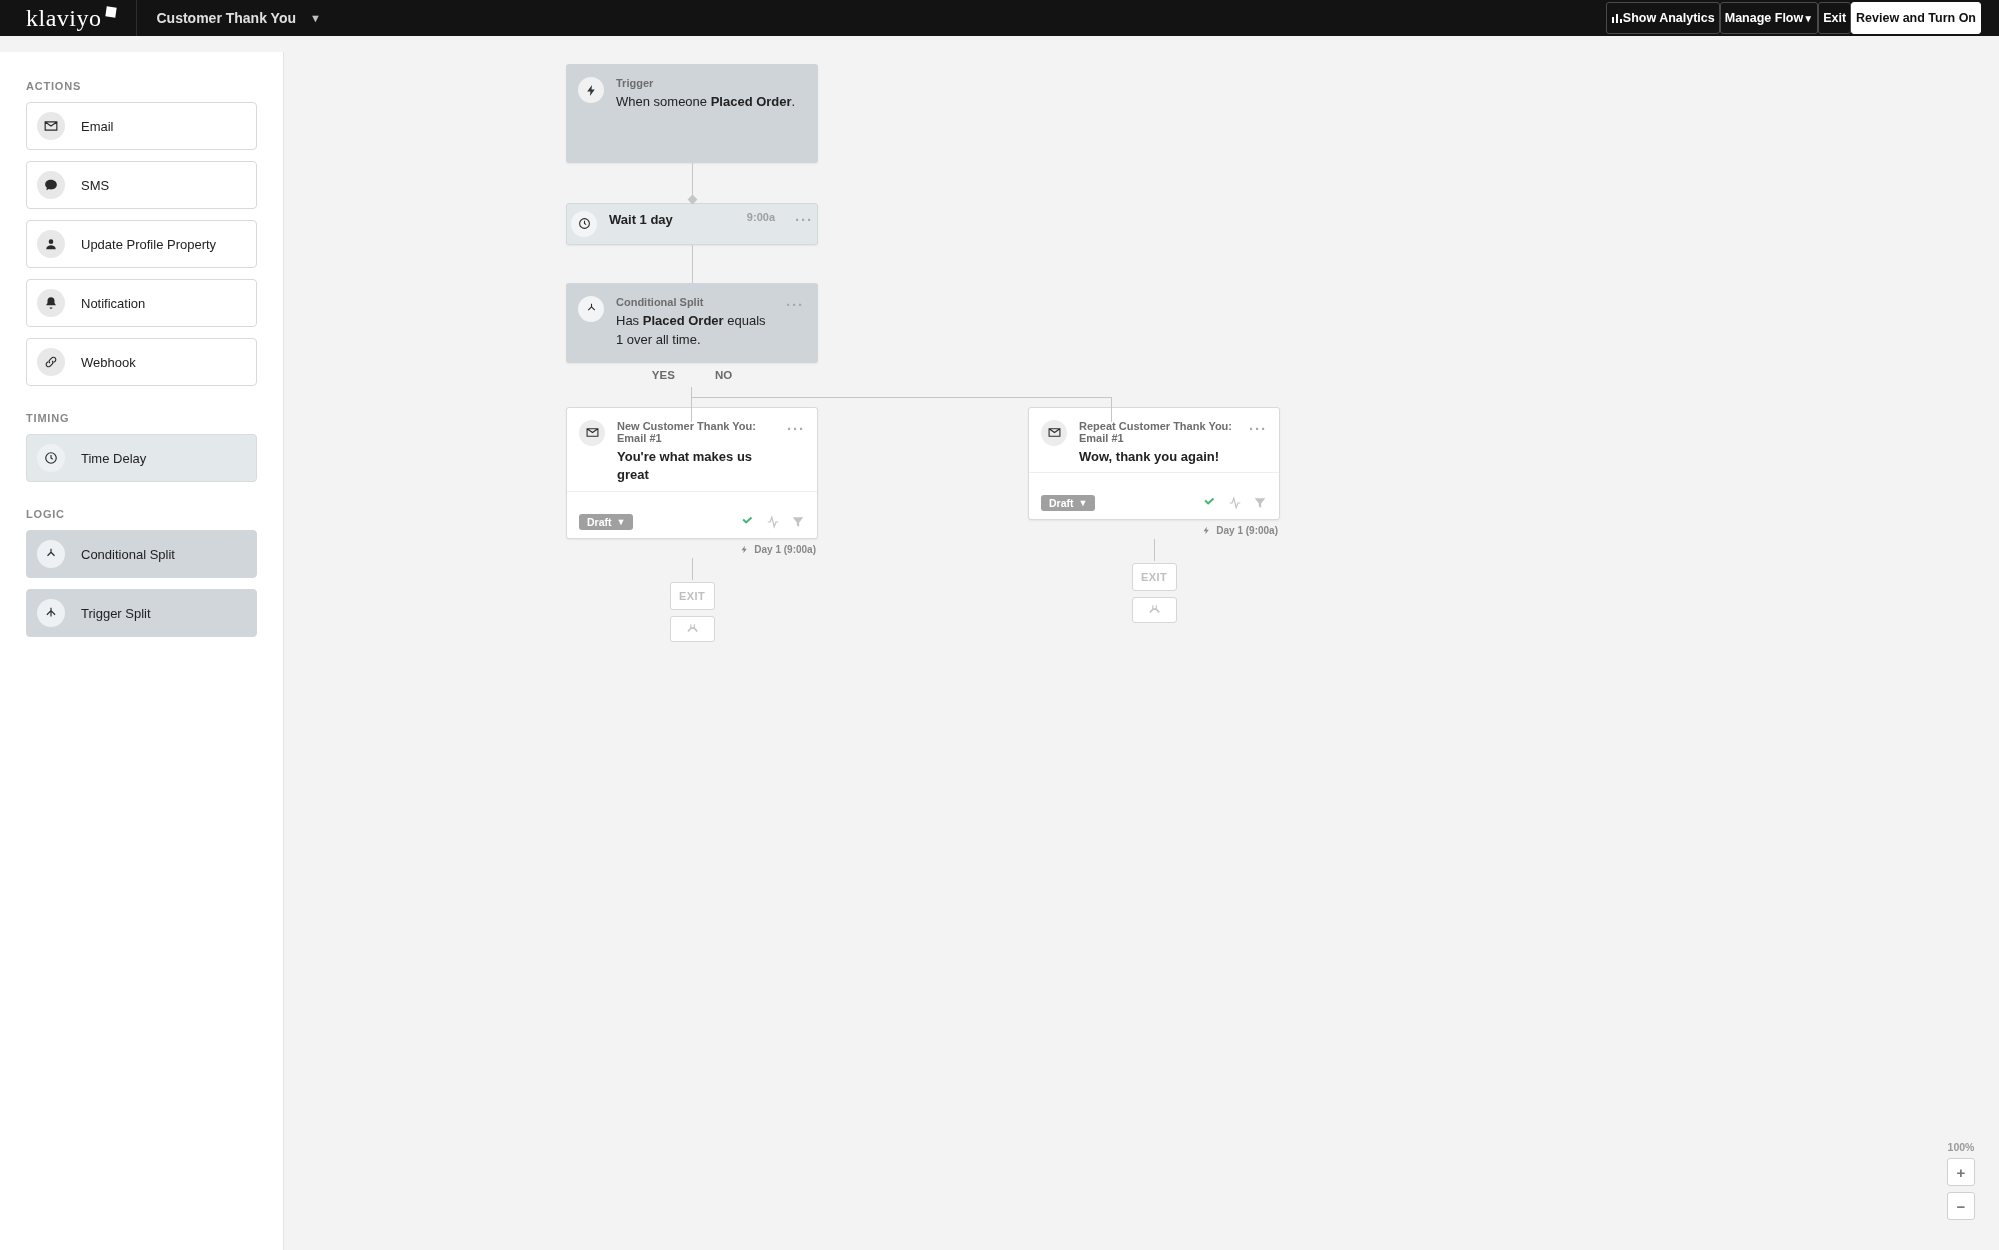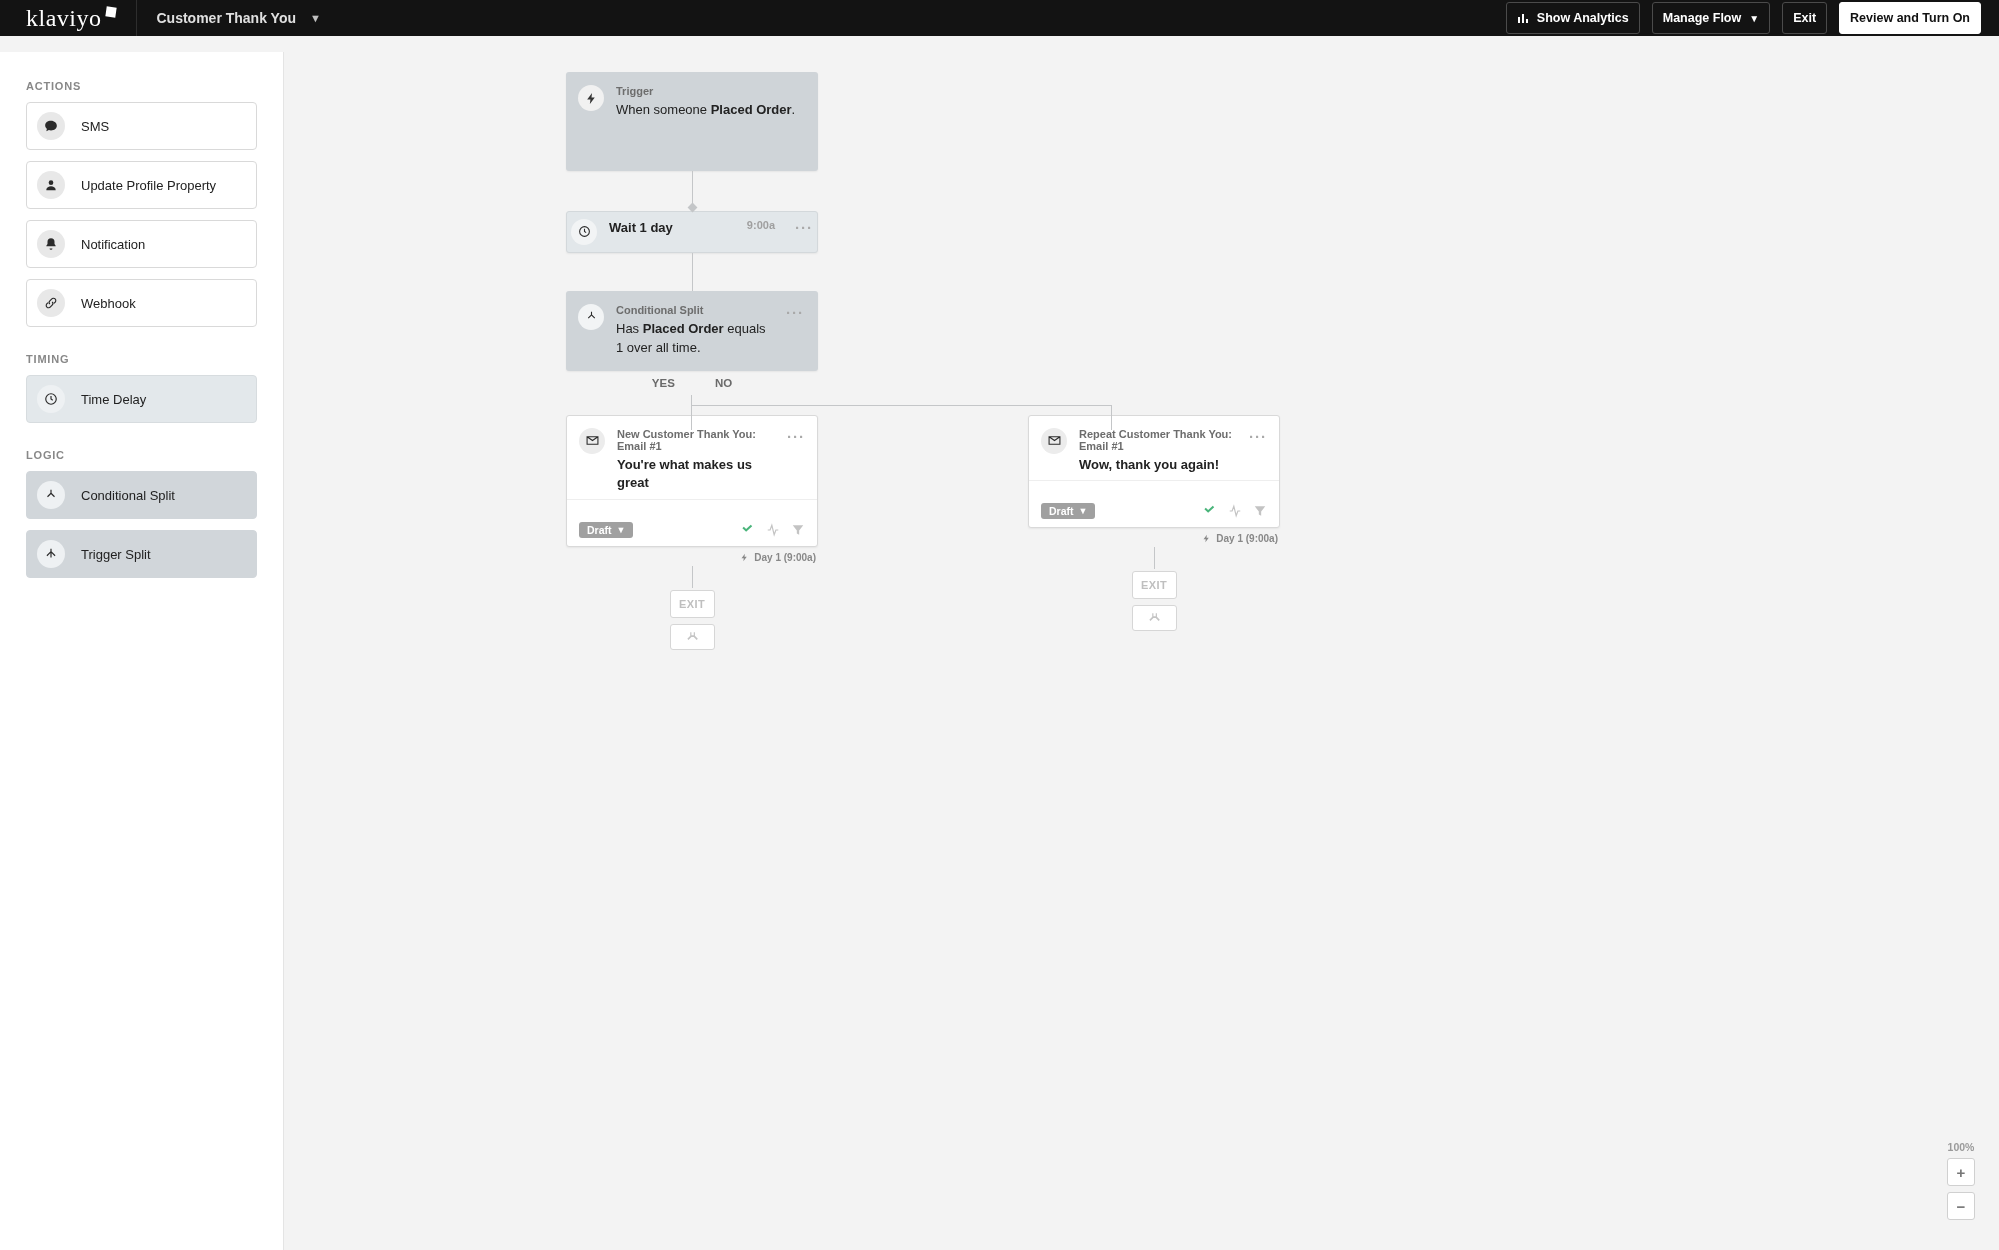--- a/index.html
+++ b/index.html
@@ -33,22 +33,22 @@
     font-family:"Times New Roman",serif;font-size:24px;font-weight:500;
     letter-spacing:.5px;display:flex;align-items:center;gap:4px;
   }
   .brand-mark{width:10px;height:10px;background:#fff;display:inline-block;transform:translateY(-6px) rotate(8deg);}
   .vdiv{width:1px;height:52px;background:#2e2e2e;margin:0 20px;}
   .flowname{font-size:14px;font-weight:600;display:flex;align-items:center;gap:14px;color:#e0e0e0;}
   .flowname .caret{font-size:11px;opacity:.85;}
   .hspacer{flex:1}
   .hbtn{
     background:#131313;border:1px solid #4b4b4b;color:#fff;
-    font-size:12.5px;font-weight:600;padding:8px 10px;border-radius:3px;
-    display:flex;align-items:center;gap:8px;cursor:pointer;margin-left:12px;
+    font-size:12.5px;font-weight:600;padding:8px 4px;border-radius:3px;
+    display:flex;align-items:center;cursor:pointer;
   }
   .hbtn.primary{background:#fff;color:#111;border-color:#fff;}
   .hbtn .caret{font-size:10px;}
 
   
   .sidebar{
     position:absolute;top:52px;left:0;bottom:0;width:284px;
     background:var(--sidebar-bg);border-right:1px solid var(--border-soft);
     padding:24px 26px;
   }
@@ -65,21 +65,21 @@
     width:28px;height:28px;border-radius:50%;background:var(--icon-circle);
     display:flex;align-items:center;justify-content:center;flex:0 0 28px;
   }
   .ticon.light{background:#eef1f3;}
   .ticon svg{width:14px;height:14px;fill:#2b2b2b}
 
   
   .canvas{position:absolute;top:52px;left:284px;right:0;bottom:0;}
 
   
-  .flow{position:absolute;left:282px;top:20px;width:800px;}
+  .flow{position:absolute;left:282px;top:12px;width:800px;}
   .centercol{width:252px;margin-left:0;}
   .vline{width:1px;background:var(--connector);margin:0 auto}
   .vline.with-dot::before{
     content:"";display:block;width:7px;height:7px;background:var(--connector);
     position:relative;left:-3px;top:calc(100% - 7px);transform:rotate(45deg);
   }
 
   
   .node{
     width:252px;border-radius:3px;
@@ -201,20 +201,28 @@
     <span>Review and Turn On</span>
   </button>
 </div>
 
 <div class="sidebar">
   <div class="sect-label">ACTIONS</div>
 
   <div class="tool">
     <span class="ticon">
         <svg viewBox="0 0 24 24">
+          <path d="M2 5h20v14H2z M2 5l10 7L22 5" fill="none" stroke="#2b2b2b" stroke-width="2"></path>
+        </svg>
+      </span>
+    <span>Email</span>
+  </div>
+  <div class="tool">
+    <span class="ticon">
+        <svg viewBox="0 0 24 24">
           <path d="M12 3C6 3 2 6.5 2 11c0 2.3 1.2 4.3 3 5.7L4 21l4.4-2c1.1.3 2.3.5 3.6.5 6 0 10-3.5 10-8S18 3 12 3z"></path>
         </svg>
       </span>
     <span>SMS</span>
   </div>
   <div class="tool">
     <span class="ticon">
         <svg viewBox="0 0 24 24">
           <circle cx="12" cy="8" r="4"></circle>
           <path d="M4 20c0-4 4-6 8-6s8 2 8 6v1H4z"></path>

